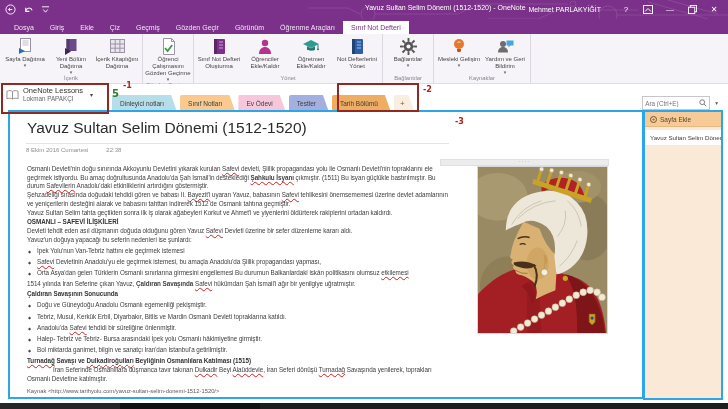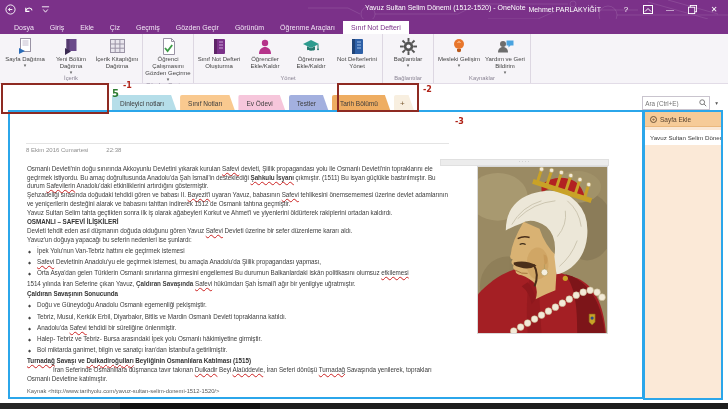--- a/index.html
+++ b/index.html
@@ -285,38 +285,49 @@
             </div>
             <div class="rlb">Yardım ve Geri Bildirim</div>
             <div class="caret">▾</div>
           </div>
         </div>
         <div class="rglabel">Kaynaklar</div>
       </div>
     </div>
 
   <div class="navrow">
+    <div class="nbk">
+      <svg width="13" height="12" viewBox="0 0 14 12">
+          <path d="M1 2 C3 1 5.5 1 7 2.2 C8.5 1 11 1 13 2 L13 10 C11 9.2 8.5 9.2 7 10.4 C5.5 9.2 3 9.2 1 10 Z M7 2.2 L7 10.4" fill="none" stroke="#8a8a8a" stroke-width="1"></path>
+        </svg>
+      <div>
+        <div class="nbk-name">OneNote Lessons</div>
+        <div class="nbk-owner">Lokman PAPAKÇI</div>
+      </div>
+      <div class="nbk-caret">▾</div>
+    </div>
     <div class="stabs" id="sectionTabs">
         <div class="stab" style="background: rgb(181, 222, 233);">Dinleyici notları</div>
         <div class="stab" style="background: rgb(249, 201, 143);">Sınıf Notları</div>
         <div class="stab" style="background: rgb(246, 198, 219);">Ev Ödevi</div>
         <div class="stab" style="background: rgb(163, 176, 223);">Testler</div>
         <div class="stab" style="background: rgb(238, 173, 98);">Tarih Bölümü</div>
         <div class="stab plus" style="background: rgb(248, 239, 224);">+</div>
       </div>
     <div class="search">
       <input placeholder="Ara (Ctrl+E)" style="">
       <svg class="mag" width="8" height="8" viewBox="0 0 10 10">
           <circle cx="4" cy="4" r="3" fill="none" stroke="#777" stroke-width="1.2"></circle>
           <path d="M6.3 6.3 L9 9" stroke="#777" stroke-width="1.2"></path>
         </svg>
       <span class="sdrop">▾</span>
     </div>
   </div>
 
+  <div class="page-title">Yavuz Sultan Selim Dönemi (1512-1520)</div>
   <div class="title-rule"></div>
   <div class="daterow">
     <span>8 Ekim 2016 Cumartesi</span>
     <span>22:38</span>
   </div>
   <div class="note-body" id="noteBody">
       <div class="blk p"><span>Osmanlı Devleti'nin doğu sınırında Akkoyunlu Devletini yıkarak kurulan </span><span class="r">Safevi</span><span> devleti, Şiilik propagandası yolu ile Osmanlı Devleti'nin topraklarını ele geçirmek istiyordu. Bu amaç doğrultusunda Anadolu'da Şah İsmail'in desteklediği </span><span class="b r">Şahkulu İsyanı</span><span> çıkmıştır. (1511) Bu isyan güçlükle bastırılmıştır. Bu durum </span><span class="r">Safevilerin</span><span> Anadolu'daki etkinliklerini artırdığını göstermiştir.</span></div>
       <div class="blk p"><span>Şehzadeliği sırasında doğudaki tehdidi gören ve babası II. </span><span class="r">Bayezit'i</span><span> uyaran Yavuz, babasının </span><span class="r">Safevi</span><span> tehlikesini önemsememesi üzerine devlet adamlarının ve yeniçerilerin desteğini alarak ve babasını tahttan indirerek 1512 de Osmanlı tahtına geçmiştir.</span></div>
       <div class="blk p"><span>Yavuz Sultan Selim tahta geçtikten sonra ilk iş olarak ağabeyleri Korkut ve Ahmet'i ve yiyenlerini öldürterek rakiplerini ortadan kaldırdı.</span></div>
       <div class="blk h"><span>OSMANLI – SAFEVİ İLİŞKİLERİ</span></div>

